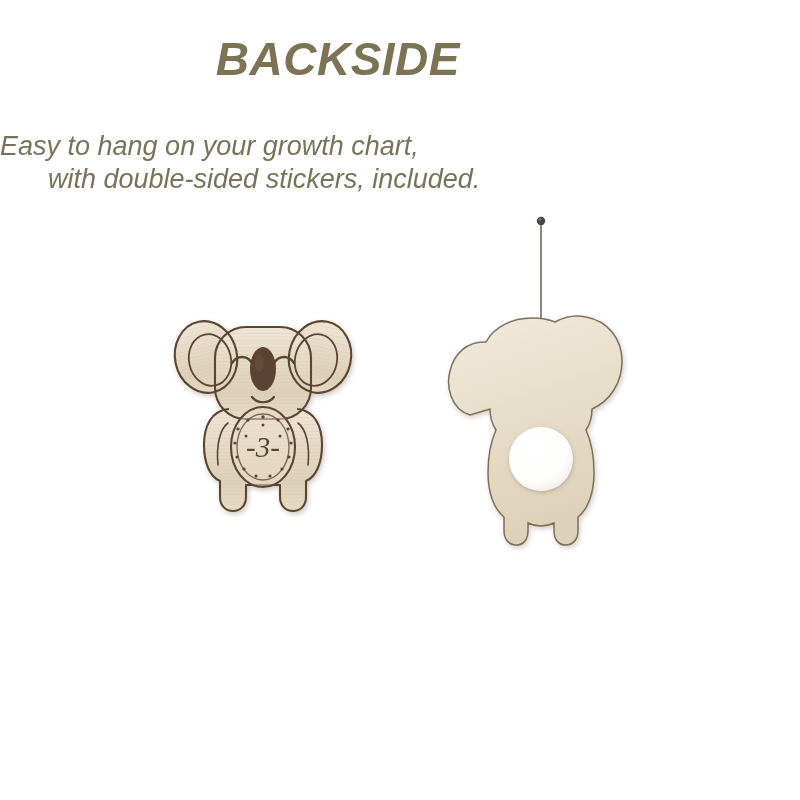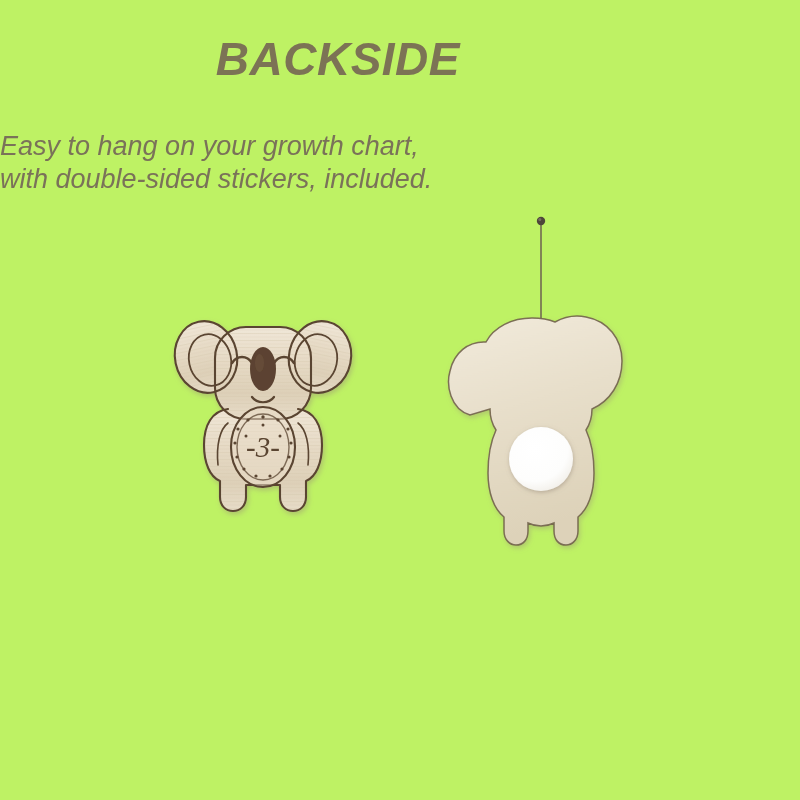--- a/index.html
+++ b/index.html
@@ -61,21 +61,21 @@
     left: 0;
     top: 130px;
     width: 800px;
     text-align: left;
     color: #7a7259;
     font-size: 27px;
     font-style: italic;
     line-height: 1.22;
   }
   .tagline .l1 { display: block; }
-  .tagline .l2 { display: block; }
+  .tagline .l2 { display: block; margin-left: 48px; }
 
   
   .figure-front {
     position: absolute;
     left: 168px;
     top: 305px;
     width: 190px;
     height: 215px;
   }
   .figure-back {
@@ -83,21 +83,21 @@
     left: 440px;
     top: 205px;
     width: 210px;
     height: 350px;
   }
   .figure-front svg, .figure-back svg { display: block; }
 </style>
 </head>
 <body>
 
-<div id="stage" style="background: #bef264;">
+<div id="stage" style="background: #ffffff;">
 
   <div class="headings">
     <div class="title-main">BACKSIDE</div>
     <div class="tagline">
       <span class="l1">Easy to hang on your growth chart,</span>
       <span class="l2">with double-sided stickers, included.</span>
     </div>
   </div>
 
   <div class="figure-front">

